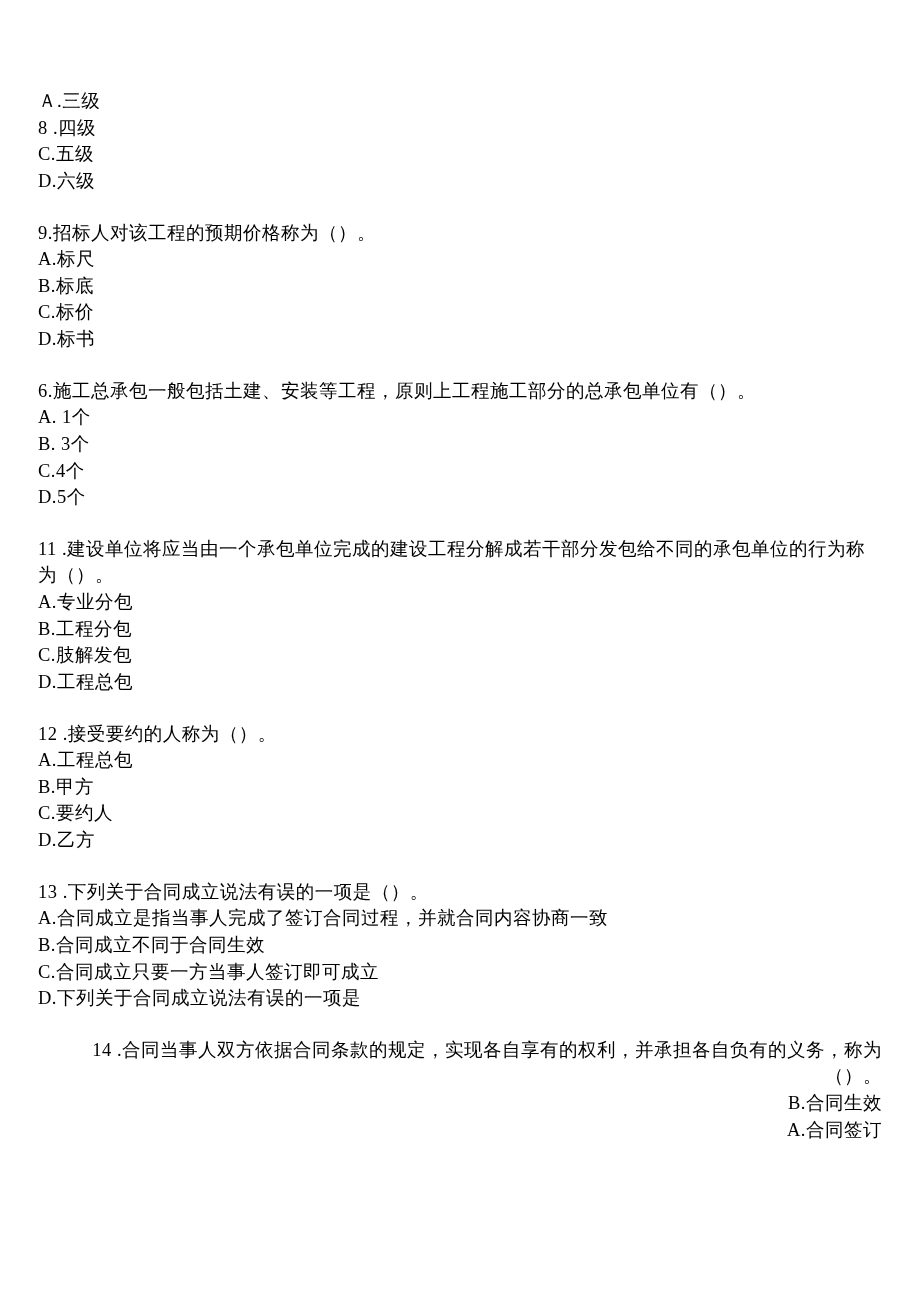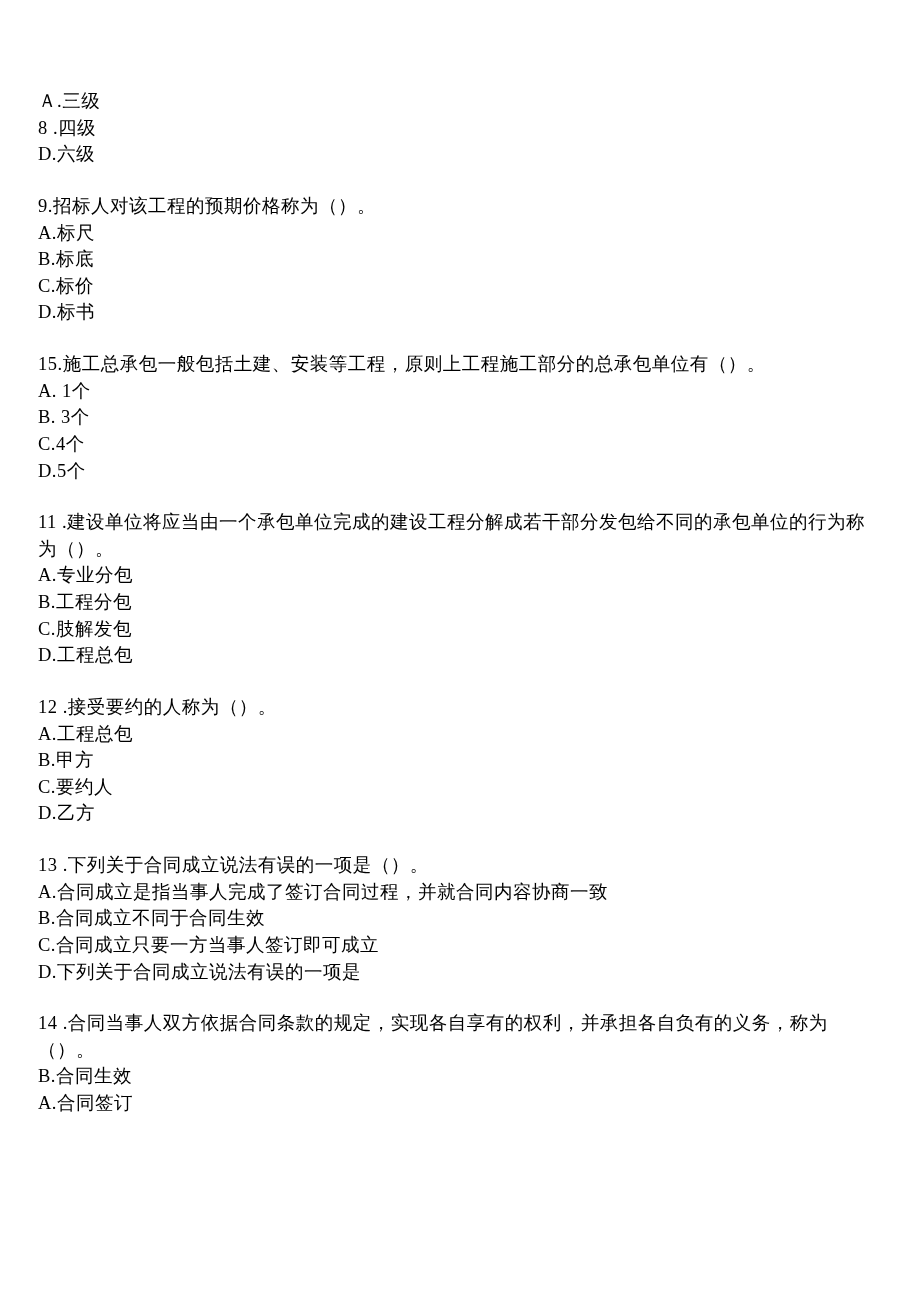--- a/index.html
+++ b/index.html
@@ -17,49 +17,51 @@
       letter-spacing: 0.5px;
     }
     .line {
       white-space: pre-wrap;
     }
     .block {
       margin-bottom: 25px;
     }
     .block:last-child {
       margin-bottom: 8px;
+      text-align: right;
     }
     .q-stem {
     }
     .option {
       padding-left: 0;
     }
   </style>
 </head>
 <body>
 
 <div class="page">
 
   <div class="block">
     <div class="line option">Ａ.三级</div>
     <div class="line option">8 .四级</div>
+    <div class="line option">C.五级</div>
     <div class="line option">D.六级</div>
   </div>
 
 
   <div class="block">
     <div class="line q-stem">9.招标人对该工程的预期价格称为（）。</div>
     <div class="line option">A.标尺</div>
     <div class="line option">B.标底</div>
     <div class="line option">C.标价</div>
     <div class="line option">D.标书</div>
   </div>
 
   <div class="block">
-    <div class="line q-stem">15.施工总承包一般包括土建、安装等工程，原则上工程施工部分的总承包单位有（）。</div>
+    <div class="line q-stem">6.施工总承包一般包括土建、安装等工程，原则上工程施工部分的总承包单位有（）。</div>
     <div class="line option">A. 1个</div>
     <div class="line option">B. 3个</div>
     <div class="line option">C.4个</div>
     <div class="line option">D.5个</div>
   </div>
 
   <div class="block">
     <div class="line q-stem">11 .建设单位将应当由一个承包单位完成的建设工程分解成若干部分发包给不同的承包单位的行为称为（）。</div>
     <div class="line option">A.专业分包</div>
     <div class="line option">B.工程分包</div>

